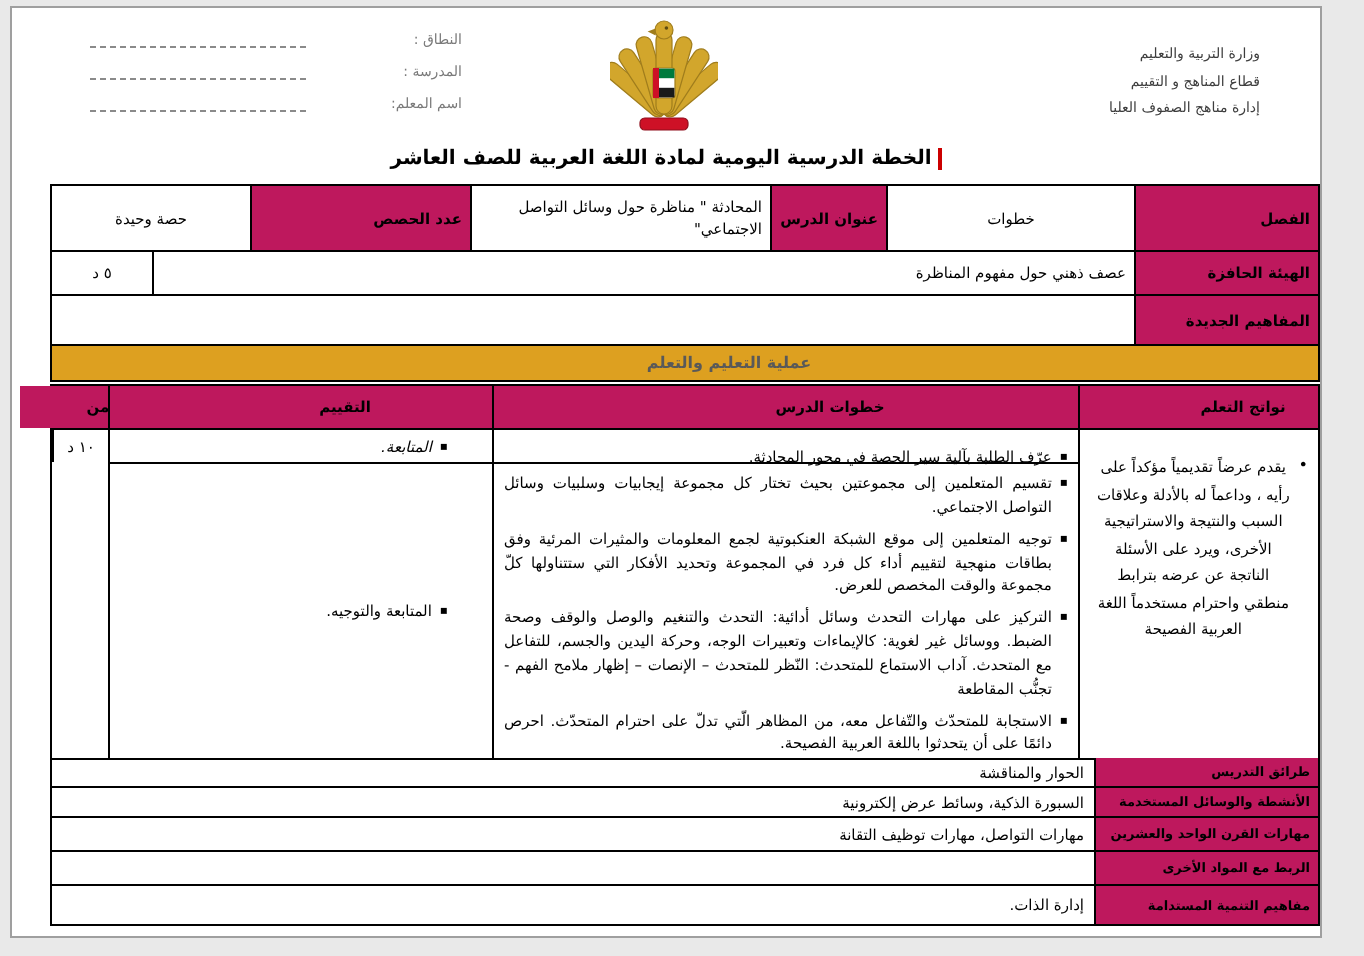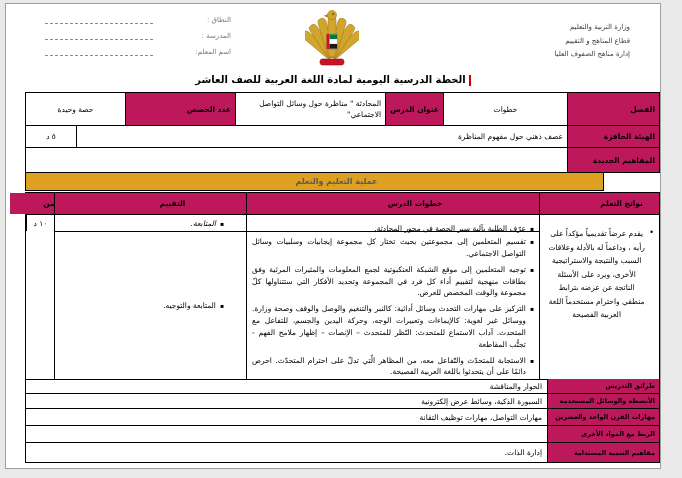--- a/index.html
+++ b/index.html
@@ -34,21 +34,21 @@
   .r2{height:21px;}
   .r3{height:24px;}
   .lab{justify-content:flex-start;padding-left:2px;}
   .ctr{justify-content:center;text-align:center;}
   .rgt{justify-content:flex-start;text-align:right;}
   .w-sem-l{width:92px;} .w-sem-v{width:124px;} .w-les-l{width:58px;}
   .w-les-v{width:150px;line-height:1.5;} .w-per-l{width:110px;} .w-per-v{flex:1;}
   .w-warm-l{width:92px;} .w-warm-v{flex:1;padding-left:15px;} .w-warm-t{width:50px;}
   
   .band{
-    position:absolute;left:19px;top:168px;width:579px;height:19px;box-sizing:border-box;
+    position:absolute;left:19px;top:168px;width:635px;height:19px;box-sizing:border-box;
     background:#dda020;border:1px solid #000;color:#595959;
     display:flex;align-items:center;justify-content:center;
     font-size:8px;font-weight:bold;direction:rtl;padding-left:44px;
   }
   
   .proc{
     position:absolute;left:19px;top:188px;width:635px;box-sizing:border-box;
     border:1px solid #000;direction:rtl;
     display:grid;
     grid-template-columns:120px 293px 192px 28px;
@@ -185,21 +185,21 @@
       <div class="step-item">
         <span class="bullet">▪</span>
         <span class="txt">تقسيم المتعلمين إلى مجموعتين بحيث تختار كل مجموعة إيجابيات وسلبيات وسائل التواصل الاجتماعي.</span>
       </div>
       <div class="step-item">
         <span class="bullet">▪</span>
         <span class="txt">توجيه المتعلمين إلى موقع الشبكة العنكبوتية لجمع المعلومات والمثيرات المرئية وفق بطاقات منهجية لتقييم أداء كل فرد في المجموعة وتحديد الأفكار التي ستتناولها كلّ مجموعة والوقت المخصص للعرض.</span>
       </div>
       <div class="step-item">
         <span class="bullet">▪</span>
-        <span class="txt">التركيز على مهارات التحدث وسائل أدائية: كالنبر والتنغيم والوصل والوقف وصحة وزارة. ووسائل غير لغوية: كالإيماءات وتعبيرات الوجه، وحركة اليدين والجسم، للتفاعل مع المتحدث. آداب الاستماع للمتحدث: النّظر للمتحدث – الإنصات – إظهار ملامح الفهم - تجنُّب المقاطعة</span>
+        <span class="txt">التركيز على مهارات التحدث وسائل أدائية: التحدث والتنغيم والوصل والوقف وصحة الضبط. ووسائل غير لغوية: كالإيماءات وتعبيرات الوجه، وحركة اليدين والجسم، للتفاعل مع المتحدث. آداب الاستماع للمتحدث: النّظر للمتحدث – الإنصات – إظهار ملامح الفهم - تجنُّب المقاطعة</span>
       </div>
       <div class="step-item">
         <span class="bullet">▪</span>
         <span class="txt">الاستجابة للمتحدّث والتّفاعل معه، من المظاهر الّتي تدلّ على احترام المتحدّث. احرص دائمًا على أن يتحدثوا باللغة العربية الفصيحة.</span>
       </div>
     </div>
     <div class="gc assess-cell a2">
       <span class="bullet">▪</span>
       <span>المتابعة والتوجيه.</span>
     </div>

